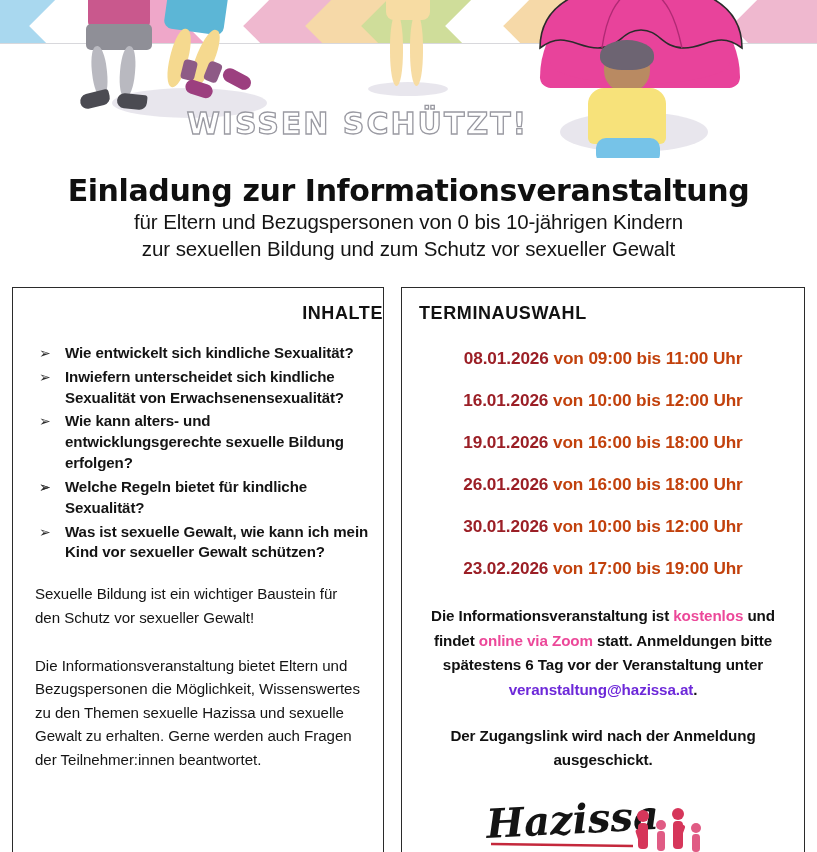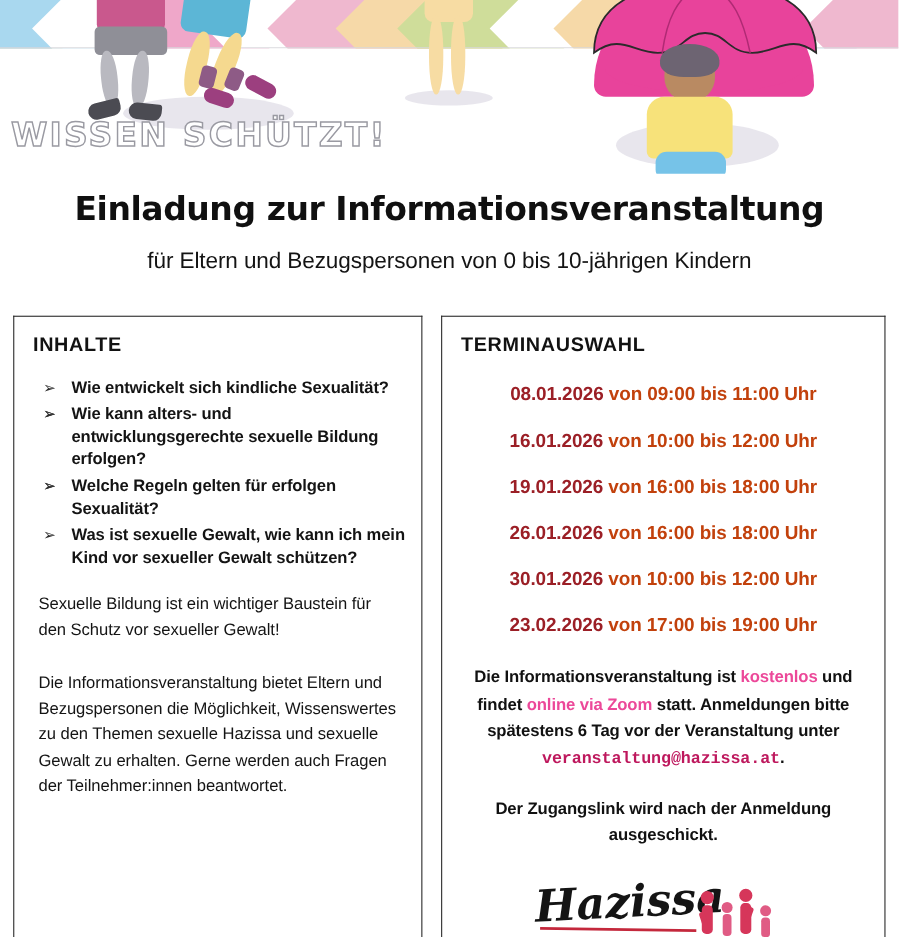--- a/index.html
+++ b/index.html
@@ -17,49 +17,49 @@
   .band .zig{position:absolute;top:-34px;width:120px;height:120px;transform:rotate(45deg);}
   .band .edge-line{position:absolute;left:0;top:43px;width:817px;height:1px;background:#d8d8dc;}
   .bandmask{position:absolute;left:0;top:0;width:817px;height:44px;}
 
   
   .fig{position:absolute;}
   .leg{position:absolute;border-radius:46% 46% 48% 48%;}
   .shadowblob{position:absolute;background:#e4e2ea;border-radius:50%;opacity:.85;}
 
   .wissen{
-    position:absolute;left:10px;top:106px;width:715px;text-align:left;
+    position:absolute;left:0;top:106px;width:715px;text-align:center;
     font-family:"DejaVu Sans","Liberation Sans",sans-serif;
     font-size:30px;font-weight:700;letter-spacing:2px;
     color:#ffffff;
     -webkit-text-stroke:1.3px #9a9aa2;
     text-shadow:0 0 0 #9a9aa2;
   }
 
   
   .titleblock{position:absolute;left:0;top:174px;width:817px;text-align:center;}
   .title-main{
     font-family:"DejaVu Sans","Liberation Sans",sans-serif;
     font-size:30px;font-weight:700;letter-spacing:-0.4px;color:#101010;
     line-height:1.12;
   }
   .title-sub{
-    font-size:20.5px;font-weight:400;color:#141414;line-height:1.32;margin-top:16px;
+    font-size:20.5px;font-weight:400;color:#141414;line-height:1.32;margin-top:0;
     letter-spacing:-0.1px;
   }
 
   
   .box{position:absolute;border:1.4px solid #2b2b2b;background:#ffffff;box-sizing:border-box;}
   #left-box{left:12px;top:287px;width:372px;height:565px;border-bottom:none;}
   #right-box{left:401px;top:287px;width:404px;height:565px;border-bottom:none;}
 
   .box-title{
     font-size:18px;font-weight:600;letter-spacing:.6px;color:#121212;
   }
-  #left-box .box-title{margin:15px 0 0 17px;}
+  #left-box .box-title{margin:15px 0 0 17px;text-align:right;}
   #right-box .box-title{margin:15px 0 11px 17px;}
 
   
   .bullets{list-style:none;margin:19px 0 0 0;padding:0 14px 0 22px;}
   .bullets li{
     position:relative;padding-left:30px;margin-bottom:3px;
     font-size:15.1px;font-weight:700;line-height:1.38;color:#141414;
     letter-spacing:-0.1px;
   }
   .bullets li .bullet-icon{
@@ -81,21 +81,21 @@
     margin-bottom:21px;letter-spacing:-0.1px;
   }
   .dates li .d{color:#9b1f26;}
   .dates li .t{color:#c2410c;}
 
   #right-note{
     margin:25px 22px 0 22px;text-align:center;font-size:15.2px;font-weight:700;
     line-height:1.62;color:#111111;letter-spacing:-0.1px;
   }
   #right-note .hl{color:#ec4899;}
-  #right-note .mail{color:#be185d;font-family:Liberation Mono, monospace;}
+  #right-note .mail{color:#6d28d9;}
   #right-note2{
     margin:21px 22px 0 22px;text-align:center;font-size:15.2px;font-weight:700;
     line-height:1.62;color:#111111;letter-spacing:-0.1px;
   }
 
   
   #logo{position:absolute;left:50%;transform:translateX(-50%);bottom:-4px;width:240px;height:62px;}
 </style>
 </head>
 <body>
@@ -167,44 +167,46 @@
     <div style="position:absolute;left:596px;top:138px;width:64px;height:26px;background:#76c3e8;border-radius:10px;"></div>
   </div>
 
   <div class="wissen">WISSEN SCHÜTZT!</div>
 </div>
 
 <div class="titleblock">
   <div class="title-main">Einladung zur Informationsveranstaltung</div>
   <div class="title-sub">
     <div>für Eltern und Bezugspersonen von 0 bis 10-jährigen Kindern</div>
+    <div>zur sexuellen Bildung und zum Schutz vor sexueller Gewalt</div>
   </div>
 </div>
 
 <div class="box" id="left-box">
   <div class="box-title">INHALTE</div>
 
   <ul class="bullets">
     <li>
       <span class="bullet-icon">➢</span>
       <span>Wie entwickelt sich kindliche Sexualität?</span>
     </li>
     <li>
       <span class="bullet-icon">➢</span>
+      <span>Inwiefern unterscheidet sich kindliche Sexualität von Erwachsenensexualität?</span>
     </li>
     <li>
       <span class="bullet-icon">➢</span>
       <span>Wie kann alters- und entwicklungsgerechte sexuelle Bildung erfolgen?</span>
     </li>
     <li>
       <span class="bullet-icon">➢</span>
     </li>
     <li>
       <span class="bullet-icon">➢</span>
-      <span>Welche Regeln gelten für erfolgen Sexualität?</span>
+      <span>Welche Regeln bietet für kindliche Sexualität?</span>
     </li>
     <li>
       <span class="bullet-icon">➢</span>
       <span>Was ist sexuelle Gewalt, wie kann ich mein Kind vor sexueller Gewalt schützen?</span>
     </li>
   </ul>
 
   <div class="para" id="para-1">Sexuelle Bildung ist ein wichtiger Baustein für den Schutz vor sexueller Gewalt!</div>
   <div class="para" id="para-2">Die Informationsveranstaltung bietet Eltern und Bezugspersonen die Möglichkeit, Wissenswertes zu den Themen sexuelle Hazissa und sexuelle Gewalt zu erhalten. Gerne werden auch Fragen der Teilnehmer:innen beantwortet.</div>
 

